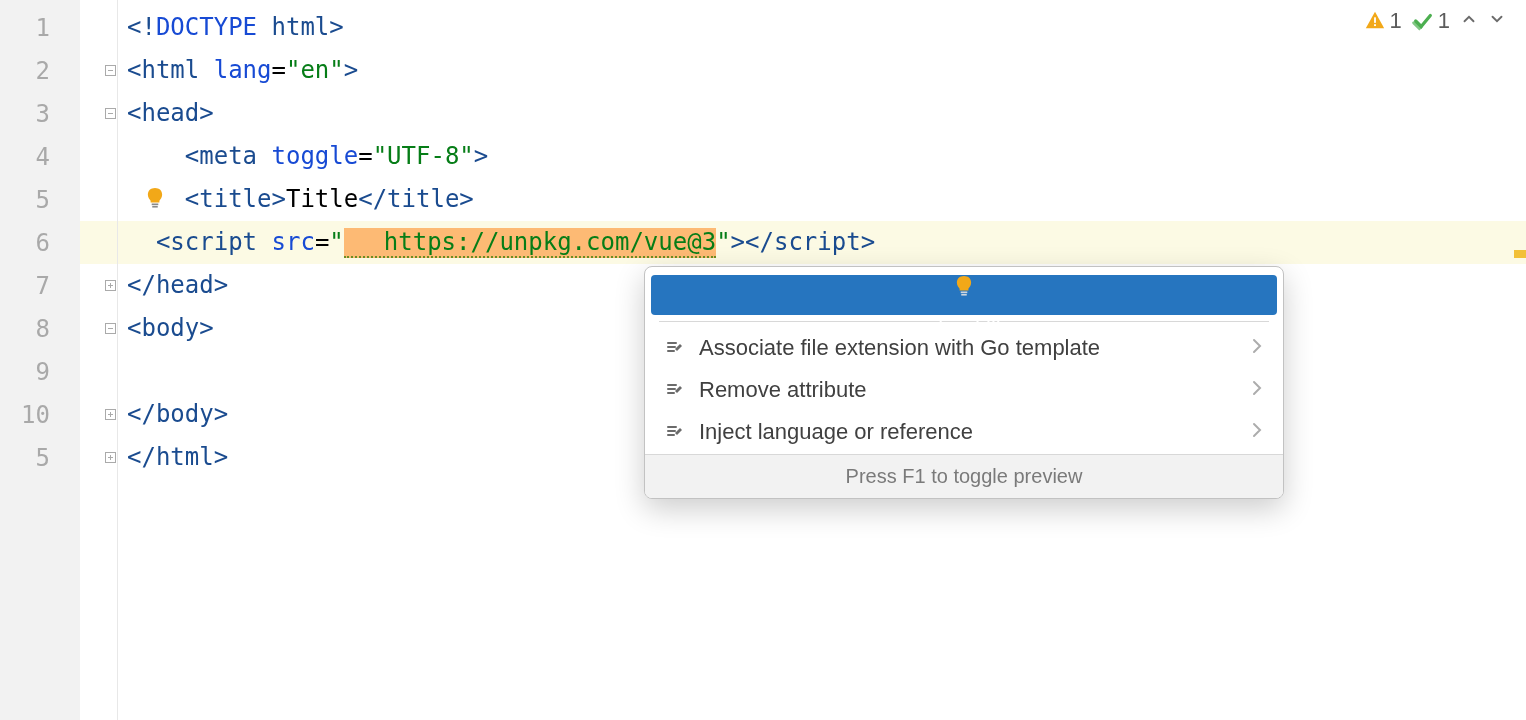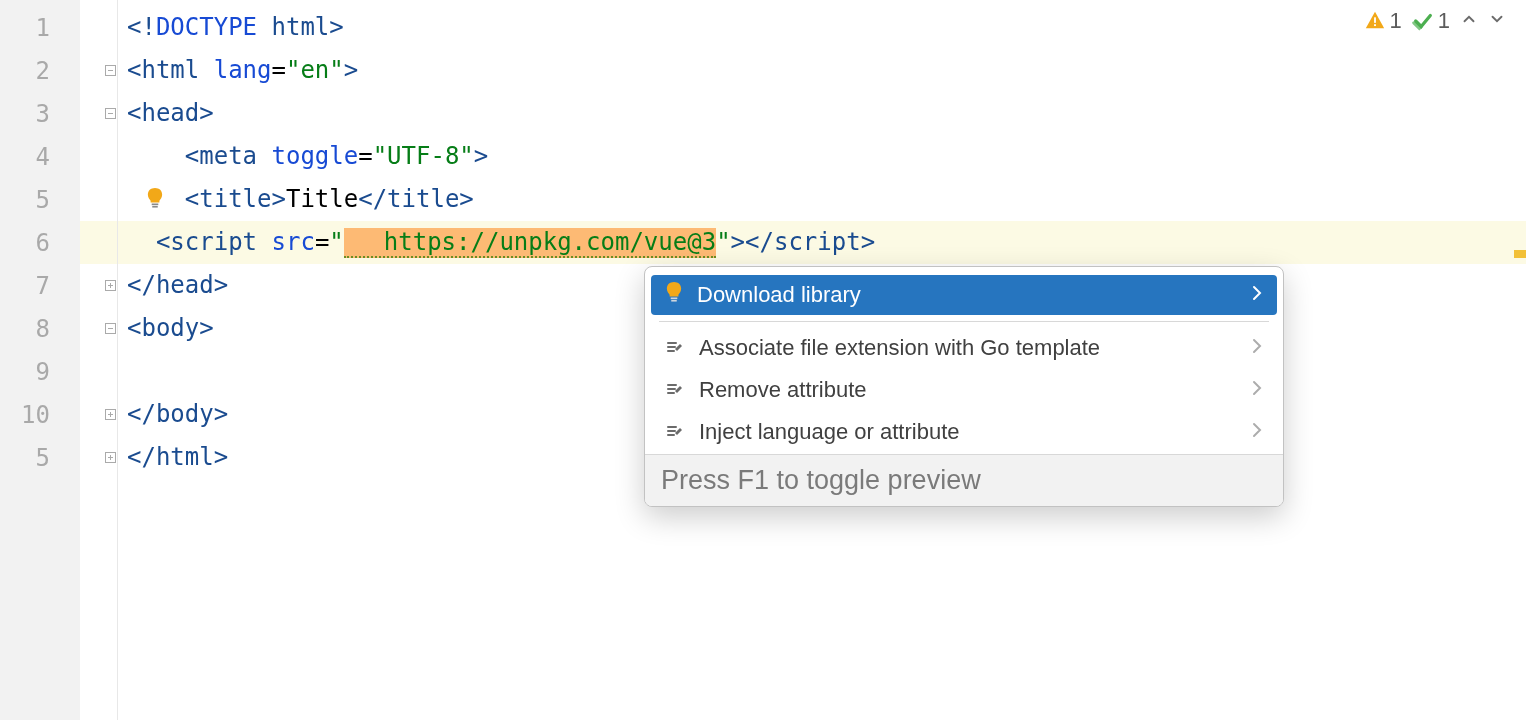--- a/index.html
+++ b/index.html
@@ -183,37 +183,39 @@
       font-size: 22px;
       color: #404040;
       cursor: pointer;
       gap: 14px;
       margin: 2px 6px;
       border-radius: 4px;
     }
     .popup-item.selected {
       background: #2675bf;
       color: #ffffff;
+      flex-direction: column;
     }
     .popup-item .label { flex: 1; }
     .popup-item .chev { color: inherit; opacity: 0.7; }
     .popup-item.selected .chev { color: #ffffff; opacity: 1; }
     
     .popup-sep {
       height: 1px;
       background: #d8d8d8;
       margin: 6px 14px;
     }
     
     .popup-footer {
       background: #f2f2f2;
       border-top: 1px solid #d8d8d8;
       padding: 10px 16px;
-      font-size: 27px;
+      font-size: 20px;
       color: #7a7a7a;
+      text-align: center;
     }
     
     .icon-bulb-svg { width: 18px; height: 22px; }
     .icon-edit-svg { width: 20px; height: 20px; fill: #6b6b6b; }
     .chev-svg { width: 12px; height: 18px; }
     
     .stripe { position:absolute; right:0; width:12px; height:8px; }
     .stripe.warn { background:#f2c037; }
     .stripe.l6s { top: 250px; }
     
@@ -366,21 +368,21 @@
           </svg>
       </span>
     </div>
     <div class="popup-item">
       <span>
         <svg class="icon-edit-svg" viewBox="0 0 20 20">
             <path d="M3 8 L11 8 M3 12 L10 12 M3 16 L9 16" stroke="#6b6b6b" stroke-width="2" stroke-linecap="round"></path>
             <path d="M12 16 L17 11 L15 9 L10 14 Z" fill="#6b6b6b"></path>
           </svg>
       </span>
-      <span class="label">Inject language or attribute</span>
+      <span class="label">Inject language or reference</span>
       <span class="chev">
         <svg class="chev-svg" viewBox="0 0 12 18">
             <path d="M3 3 L9 9 L3 15" stroke="#8a8a8a" stroke-width="2" fill="none" stroke-linecap="round"></path>
           </svg>
       </span>
     </div>
     <div class="popup-footer">Press F1 to toggle preview</div>
   </div>
 
 </div>

